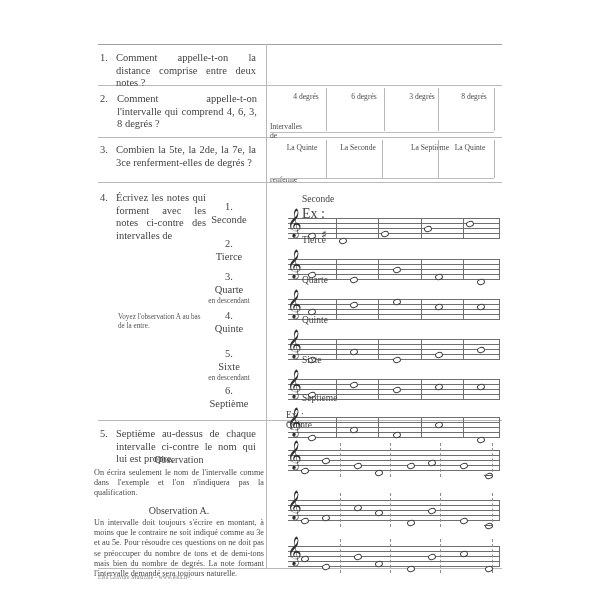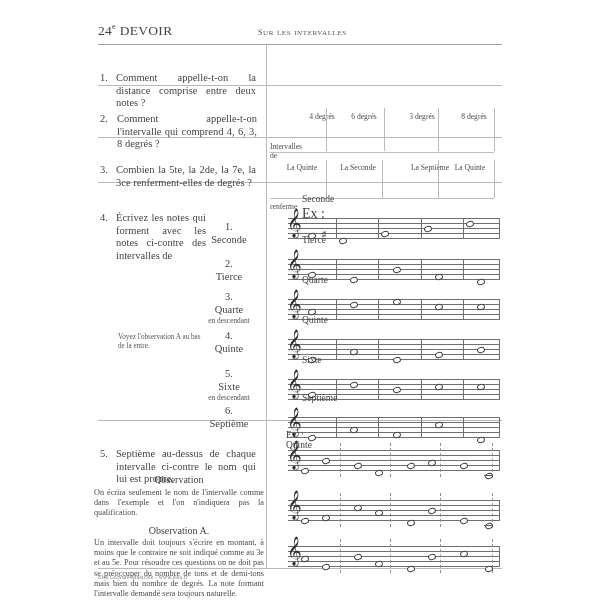--- a/index.html
+++ b/index.html
@@ -100,48 +100,41 @@
     position:absolute;left:0;top:552px;font-size:5.6px;color:#7a7a7a;
     letter-spacing:.2px;
   }
 </style>
 </head>
 <body>
 
 <div class="page">
  <div class="sheet">
 
-  <div class="header">
-    <div class="devoir-title">
-      <span>24</span><sup>e</sup>
-      <span>DEVOIR</span>
-    </div>
-    <div class="header-subject">Sur les intervalles</div>
-  </div>
 
   <div class="rule thick" style="top:22px"></div>
   <div class="rule" style="top:63px"></div>
   <div class="rule" style="top:115px"></div>
   <div class="rule" style="top:160px"></div>
   <div class="rule" style="top:398px"></div>
   <div class="rule" style="top:546px"></div>
 
   <div class="vrule" style="left:168px;top:22px;height:138px"></div>
   <div class="vrule" style="left:168px;top:160px;height:386px"></div>
 
   <div class="q">
     <div class="qnum" style="left:2px;top:30px">1.</div>
     <div class="qtext j" style="left:18px;top:30px;width:140px">Comment appelle-t-on la distance comprise entre deux notes ?</div>
   </div>
 
   <div class="q">
     <div class="qnum" style="left:2px;top:71px">2.</div>
     <div class="qtext j" style="left:19px;top:71px;width:140px">Comment appelle-t-on l'intervalle qui comprend 4, 6, 3, 8 degrés ?</div>
 
-    <div class="cellhead" style="left:196px;top:70px">4 degrés</div>
+    <div class="cellhead" style="left:180px;top:70px">4 degrés</div>
     <div class="cellhead" style="left:238px;top:70px">6 degrés</div>
     <div class="cellhead" style="left:296px;top:70px">3 degrés</div>
     <div class="cellhead" style="left:348px;top:70px">8 degrés</div>
 
     <div class="vrule" style="left:228px;top:66px;height:43px"></div>
     <div class="vrule" style="left:286px;top:66px;height:43px"></div>
     <div class="vrule" style="left:340px;top:66px;height:43px"></div>
     <div class="vrule" style="left:396px;top:66px;height:43px"></div>
 
     <div class="celllabel" style="left:172px;top:100px">Intervalles de</div>
@@ -155,21 +148,21 @@
     <div class="cellhead" style="left:176px;top:121px">La Quinte</div>
     <div class="cellhead" style="left:232px;top:121px">La Seconde</div>
     <div class="cellhead" style="left:304px;top:121px">La Septième</div>
     <div class="cellhead" style="left:344px;top:121px">La Quinte</div>
 
     <div class="vrule" style="left:228px;top:118px;height:38px"></div>
     <div class="vrule" style="left:284px;top:118px;height:38px"></div>
     <div class="vrule" style="left:340px;top:118px;height:38px"></div>
     <div class="vrule" style="left:396px;top:118px;height:38px"></div>
 
-    <div class="celllabel" style="left:172px;top:160px">renferme</div>
+    <div class="celllabel" style="left:172px;top:153px">renferme</div>
     <div class="cellunder" style="left:172px;top:156px;width:224px"></div>
   </div>
 
   <div class="q">
     <div class="qnum" style="left:2px;top:170px">4.</div>
     <div class="qtext" style="left:18px;top:170px;width:90px">Écrivez les notes qui forment avec les notes ci-contre des intervalles de</div>
     <div class="sidenote" style="left:20px;top:291px;width:86px">Voyez l'observation A au bas de la entre.</div>
 
     <div id="q4-list-host">
           <div class="ilist" style="left: 96px; top: 178px;">

